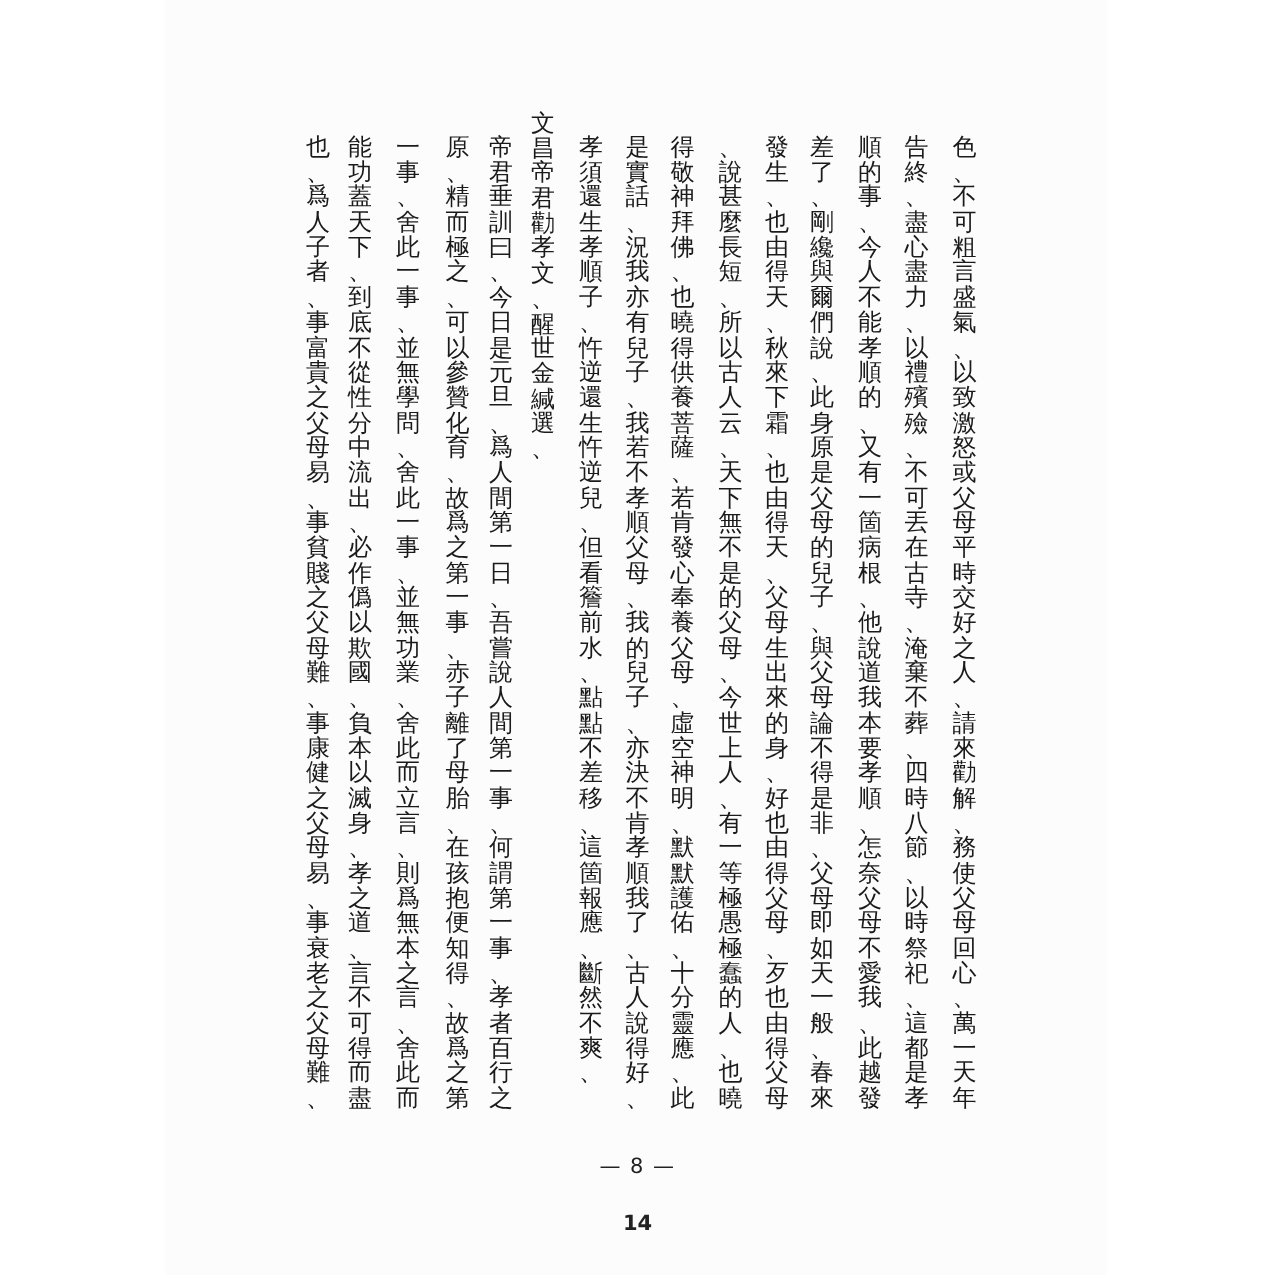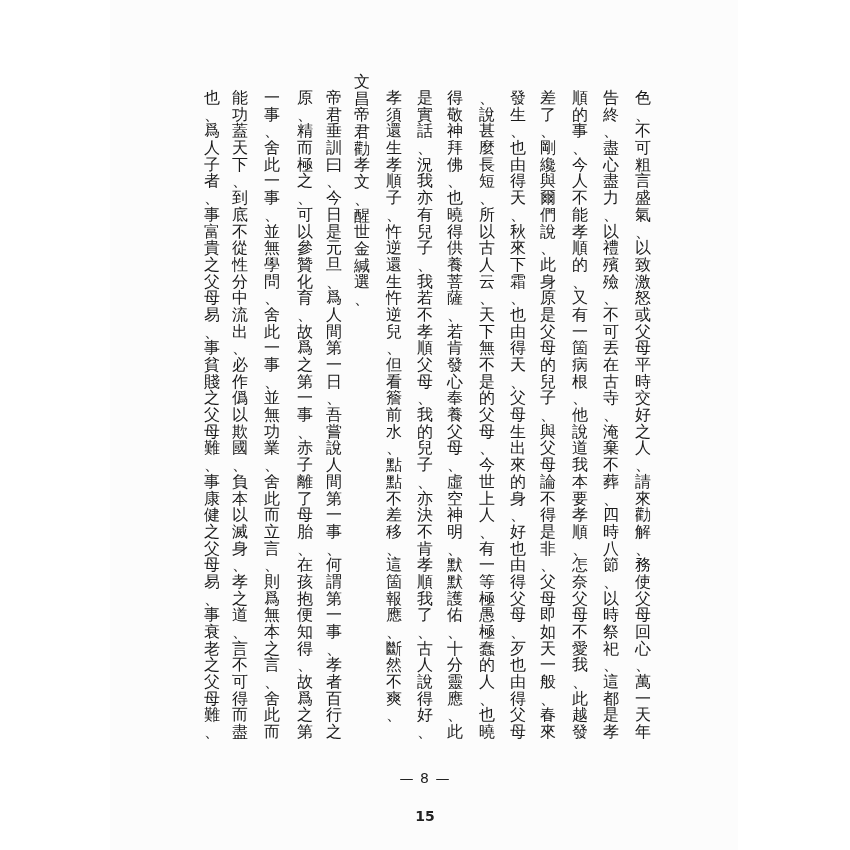--- a/index.html
+++ b/index.html
@@ -623,13 +623,13 @@
       <span>老</span>
       <span>之</span>
       <span>父</span>
       <span>母</span>
       <span>難</span>
       <span>、</span>
     </div>
   </div>
 
 <div class="folio printed">— 8 —</div>
-<div class="folio scan">15</div>
+<div class="folio scan">14</div>
 
 </body></html>

